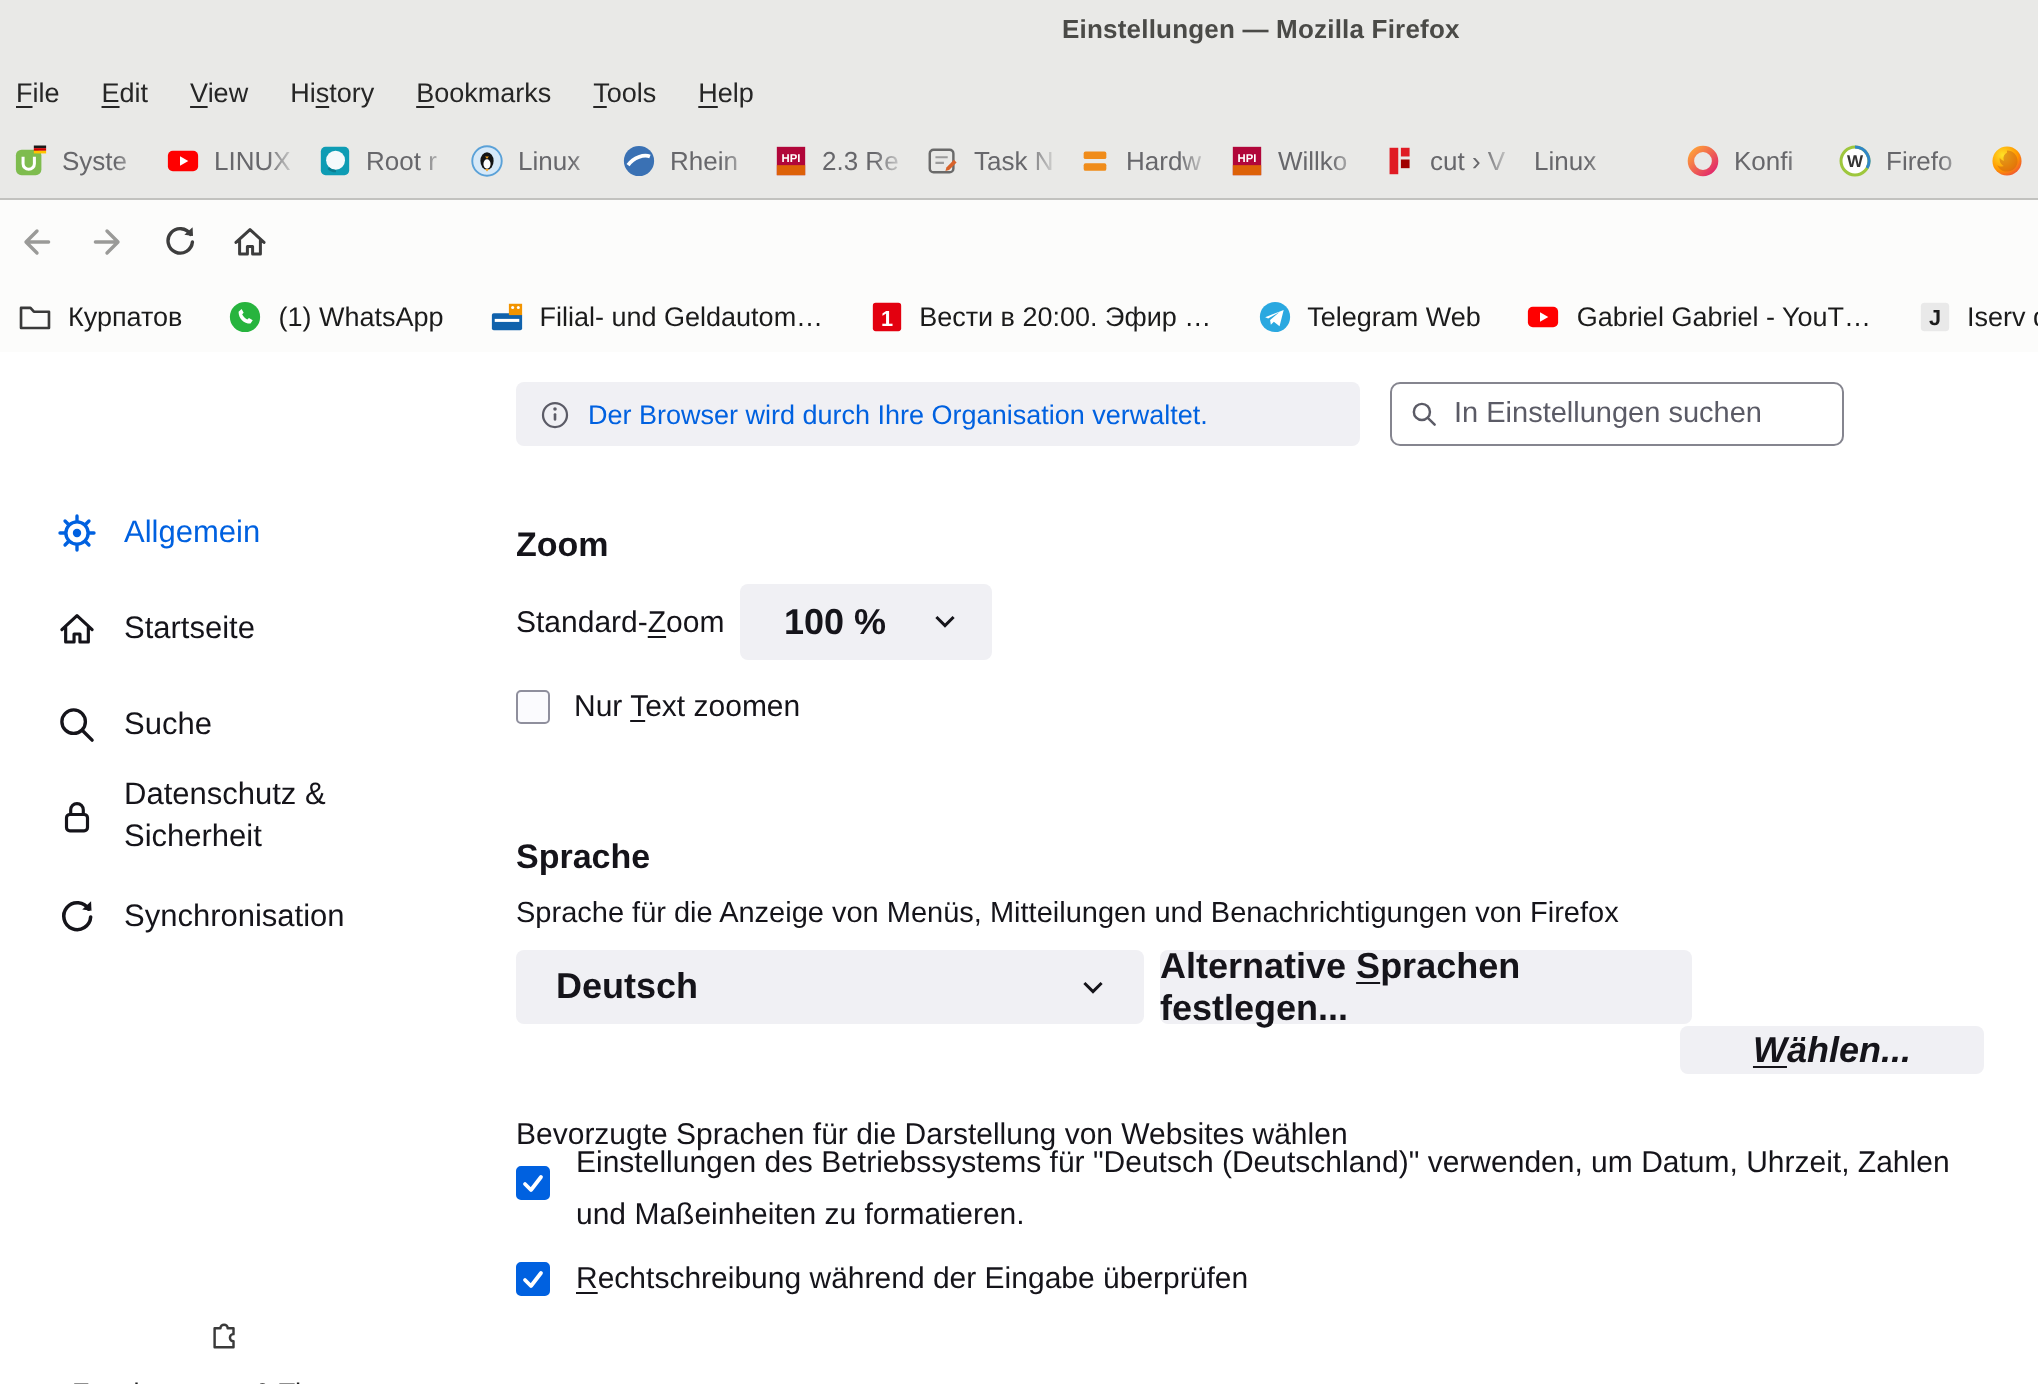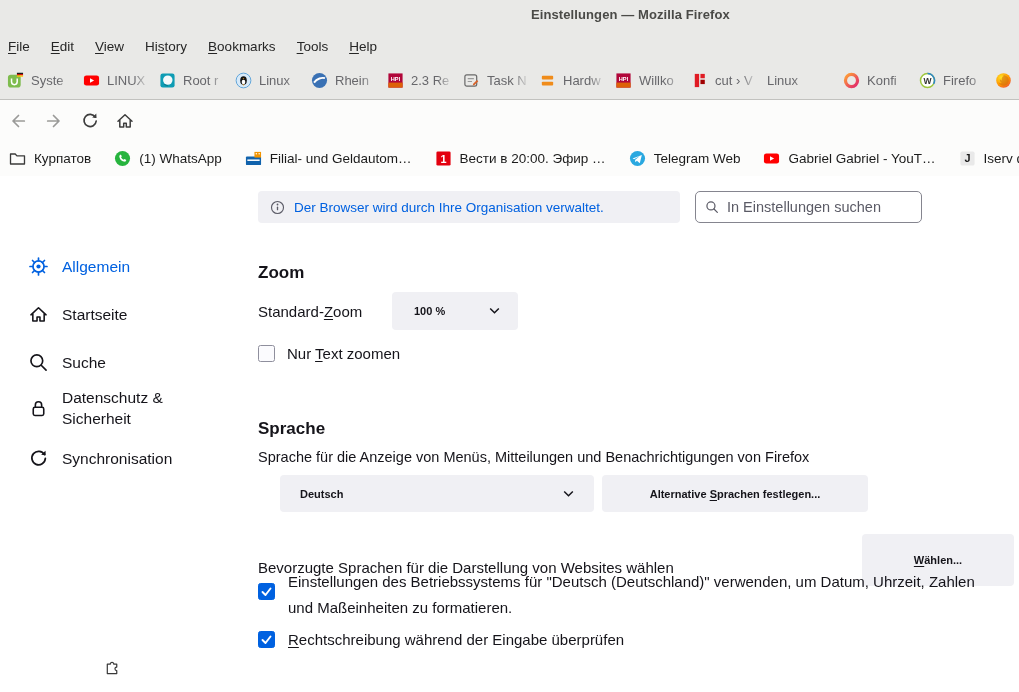--- a/index.html
+++ b/index.html
@@ -70,27 +70,27 @@
   .set-search input{border:none;outline:none;font-size:14.5px;color:#0f766e;background:transparent;width:180px;
     font-family:"Liberation Sans",sans-serif;}
   .set-search input::placeholder{color:#5b5b66;opacity:1;}
   
   .h2{position:absolute;left:258px;font-size:17px;font-weight:700;color:#15141a;}
   #h-zoom{top:87px;} #h-lang{top:243px;}
   .plain{position:absolute;font-size:15px;color:#15141a;}
   #lbl-stdzoom{left:258px;top:127px;}
   .desc{position:absolute;left:258px;top:273px;font-size:14.5px;color:#15141a;}
   .dropdown,.btn{position:absolute;background:#f0f0f4;border-radius:4px;display:flex;align-items:center;
-    font-size:11px;font-weight:700;color:#15141a;box-sizing:border-box;margin-left:22px;}
+    font-size:18px;font-weight:700;color:#15141a;box-sizing:border-box;}
   .dropdown .chev{margin-left:auto;}
   .dropdown .chev svg{width:11px;height:8px;display:block;}
   #dd-zoom{left:370px;top:116px;width:126px;height:38px;padding:0 18px 0 22px;}
   #dd-lang{left:258px;top:299px;width:314px;height:37px;padding:0 20px;}
   #btn-alt{left:580px;top:299px;width:266px;height:37px;justify-content:center;}
-  #btn-choose{left:840px;top:358px;width:152px;height:52px;justify-content:center;}
+  #btn-choose{left:840px;top:337px;width:152px;height:24px;justify-content:center;font-style:italic;}
   #lbl-pref{left:258px;top:355px;margin-top:28px;}
   
   .cbrow{position:absolute;display:flex;}
   .cb{width:17px;height:17px;border:1px solid #8f8f9d;border-radius:2.5px;background:#fbfbfe;
     display:inline-flex;align-items:center;justify-content:center;flex:0 0 auto;box-sizing:border-box;}
   .cb.checked{background:#0061e0;border-color:#0061e0;}
   .cb svg{width:11px;height:10px;}
   #cb-textzoom{left:258px;top:169px;align-items:center;gap:12px;}
   #cb-textzoom .lbl{font-size:15px;}
   #cb-os{left:258px;top:393px;width:740px;gap:13px;align-items:flex-start;}

